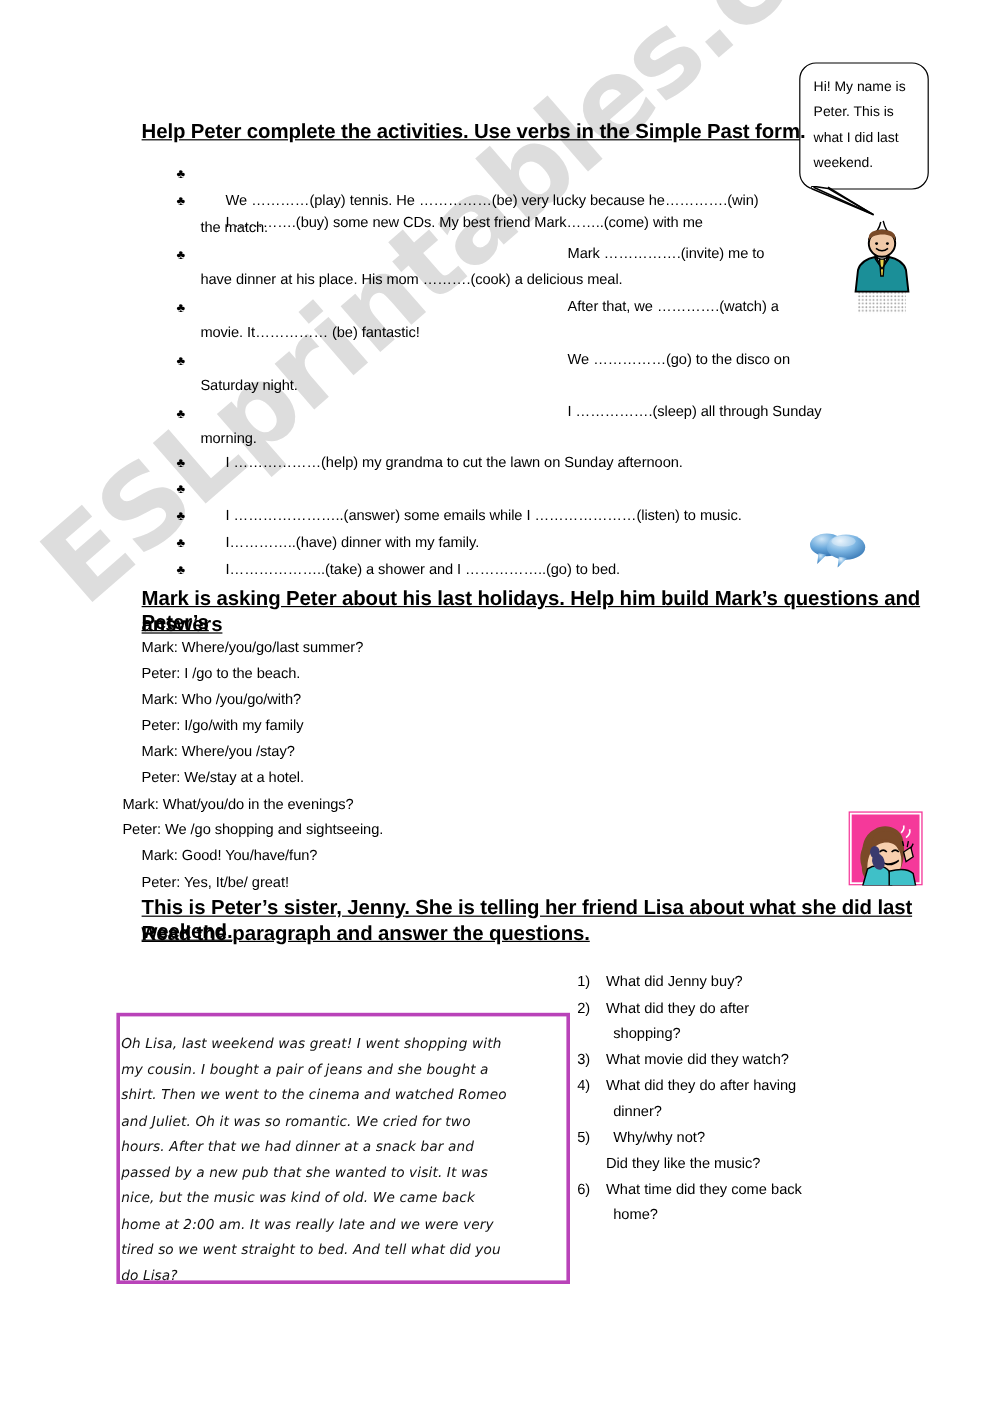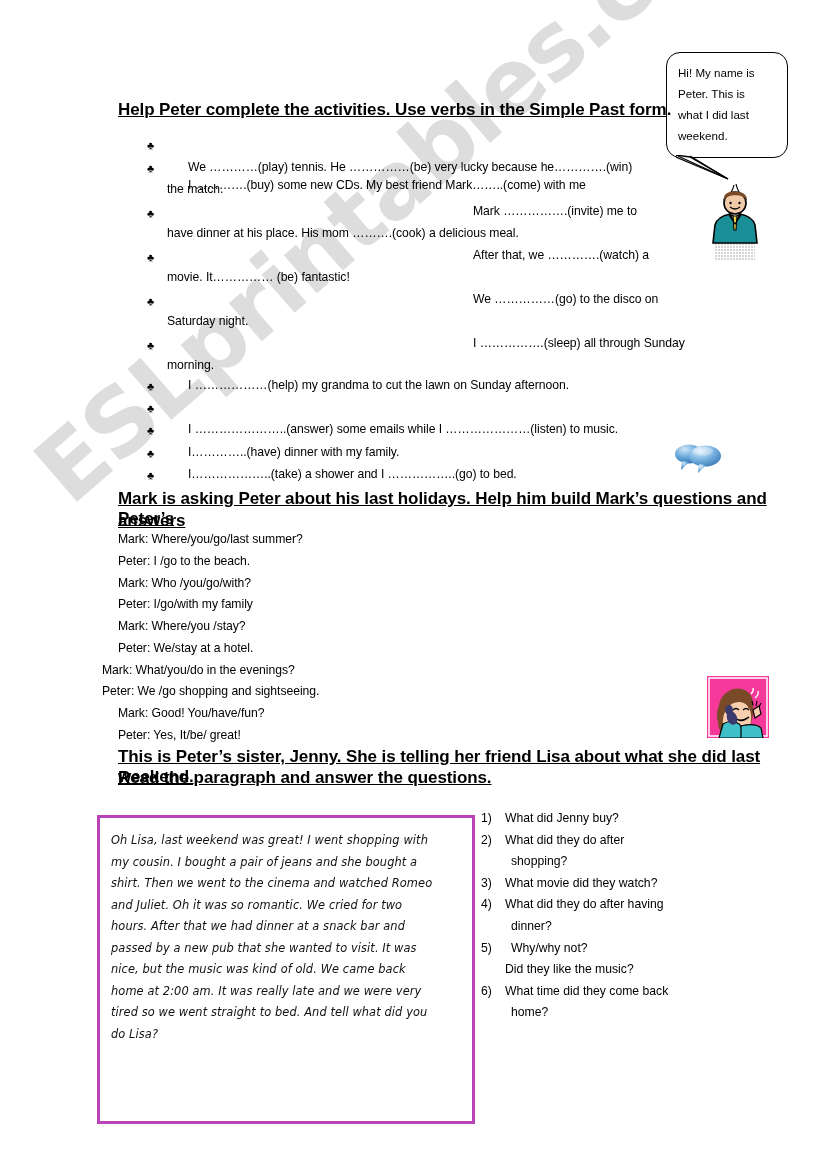--- a/index.html
+++ b/index.html
@@ -67,21 +67,21 @@
     font-size: 11px;
     color: #000;
     line-height: 1;
   }
 
   
   .bubble {
     position: absolute;
     left: 666px;
     top: 52px;
-    width: 122px;
+    width: 108px;
     height: 106px;
     border: 1.4px solid #000;
     border-radius: 14px;
     background: #fff;
     box-sizing: border-box;
     padding: 9px 0 0 11px;
     font-size: 11.6px;
     line-height: 21px;
     color: #000;
   }
@@ -117,27 +117,27 @@
     left: 707px;
     top: 676px;
     width: 62px;
     height: 62px;
   }
 
   
   .para-box {
     position: absolute;
     left: 97px;
-    top: 815px;
+    top: 844px;
     width: 378px;
-    height: 309px;
+    height: 226px;
     border: 3px solid #b943b9;
     background: #fff;
     box-sizing: border-box;
-    padding: 12px 14px 0 11px;
+    padding: 12px 14px 0 1px;
     font-family: "DejaVu Sans", sans-serif;
     font-size: 11.4px;
     line-height: 21.5px;
     color: #111;
     font-style: italic;
     letter-spacing: .1px;
   }
   .para-box p { margin: 0; }
 
   

